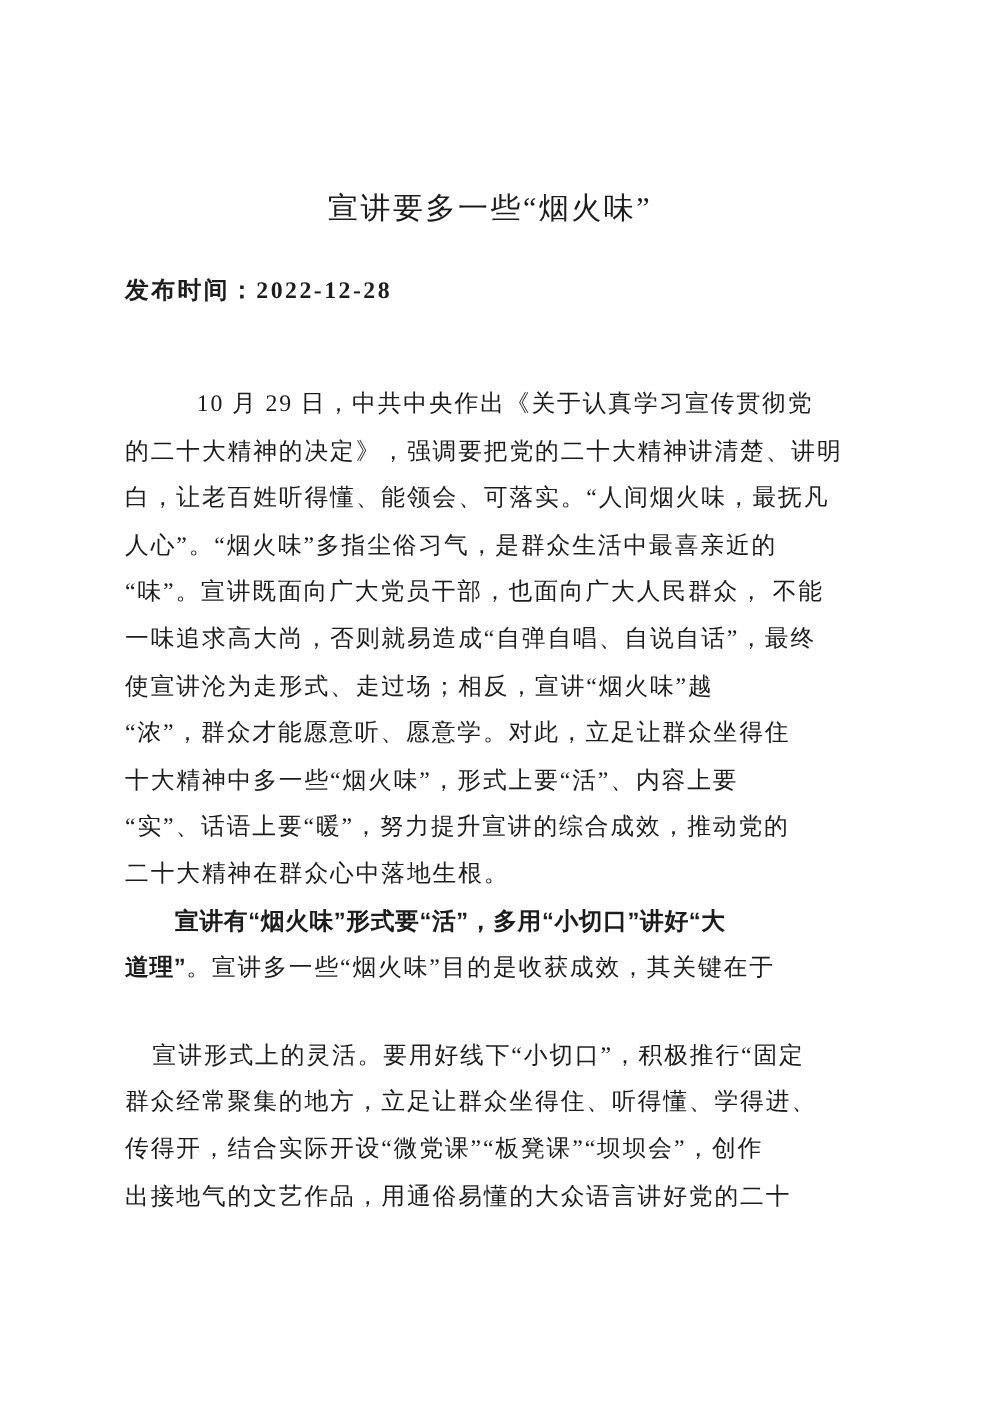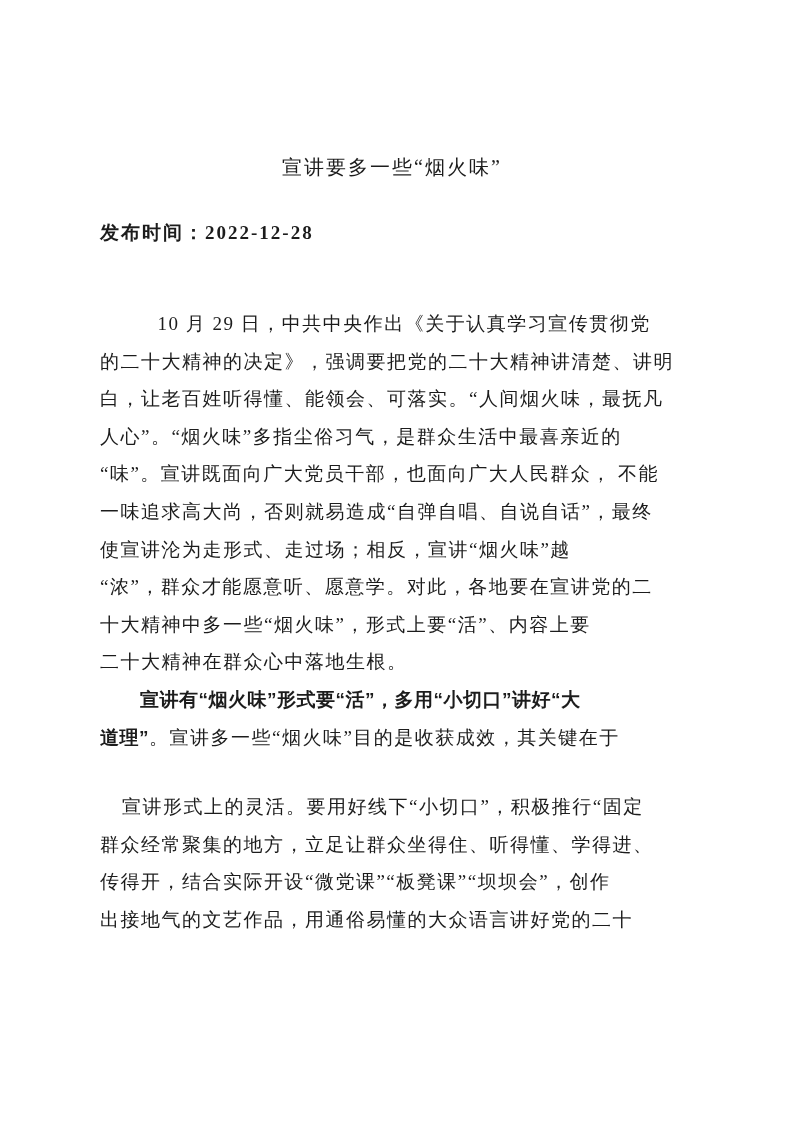--- a/index.html
+++ b/index.html
@@ -16,21 +16,21 @@
   }
   .content {
     position: absolute;
     left: 100px;
     top: 0;
     width: 584px;
   }
   .doc-title {
     margin-top: 148px;
     text-align: center;
-    font-size: 20px;
+    font-size: 24px;
     font-weight: 400;
     line-height: 38px;
     letter-spacing: 2px;
     white-space: nowrap;
   }
   .doc-meta {
     margin-top: 34px;
     text-align: left;
     font-size: 19px;
     line-height: 25px;
@@ -73,22 +73,23 @@
 
     <div class="body-text">
 
       <div class="line indent-a">10 月 29 日，中共中央作出《关于认真学习宣传贯彻党</div>
       <div class="line">的二十大精神的决定》，强调要把党的二十大精神讲清楚、讲明</div>
       <div class="line">白，让老百姓听得懂、能领会、可落实。“人间烟火味，最抚凡</div>
       <div class="line">人心”。“烟火味”多指尘俗习气，是群众生活中最喜亲近的</div>
       <div class="line">“味”。宣讲既面向广大党员干部，也面向广大人民群众， 不能</div>
       <div class="line">一味追求高大尚，否则就易造成“自弹自唱、自说自话”，最终</div>
       <div class="line">使宣讲沦为走形式、走过场；相反，宣讲“烟火味”越</div>
-      <div class="line">“浓”，群众才能愿意听、愿意学。对此，各地要在宣讲党的二</div>
+      <div class="line">“浓”，群众才能愿意听、愿意学。对此，立足让群众坐得住</div>
       <div class="line">十大精神中多一些“烟火味”，形式上要“活”、内容上要</div>
+      <div class="line">“实”、话语上要“暖”，努力提升宣讲的综合成效，推动党的</div>
       <div class="line">二十大精神在群众心中落地生根。</div>
 
       <div class="line indent-b bold-head">宣讲有“烟火味”形式要“活”，多用“小切口”讲好“大</div>
       <div class="line">
         <span class="bold-head">道理”</span><span>。宣讲多一些“烟火味”目的是收获成效，其关键在于</span>
       </div>
       <div class="line indent-c">宣讲形式上的灵活。要用好线下“小切口”，积极推行“固定</div>
       <div class="line">群众经常聚集的地方，立足让群众坐得住、听得懂、学得进、</div>
       <div class="line">传得开，结合实际开设“微党课”“板凳课”“坝坝会”，创作</div>
       <div class="line">出接地气的文艺作品，用通俗易懂的大众语言讲好党的二十</div>

